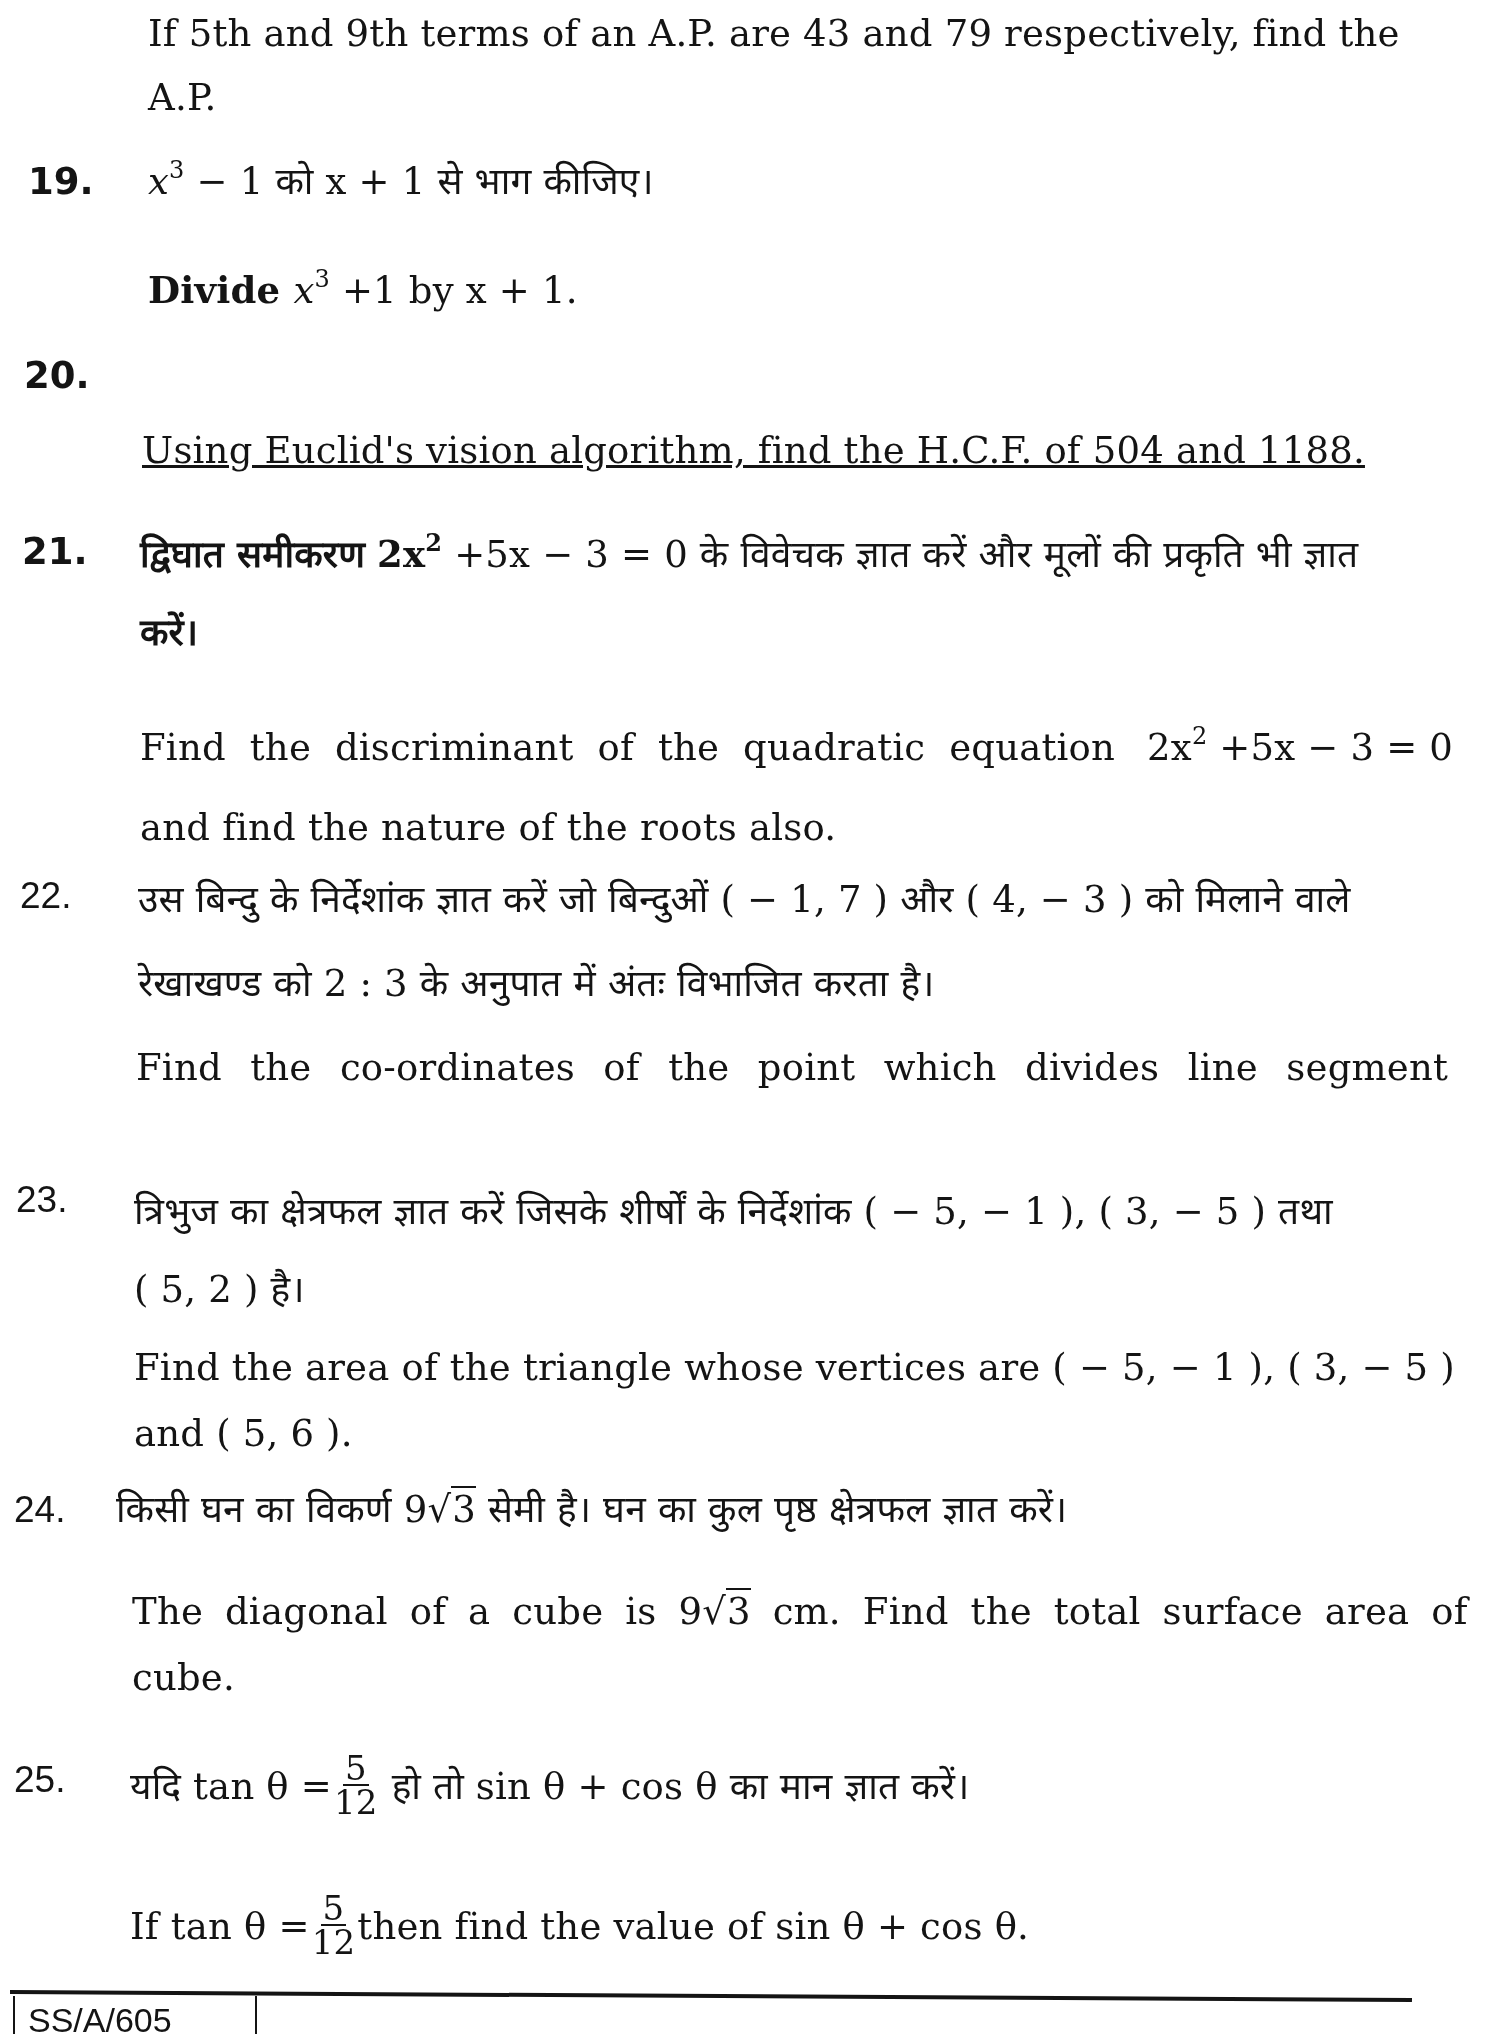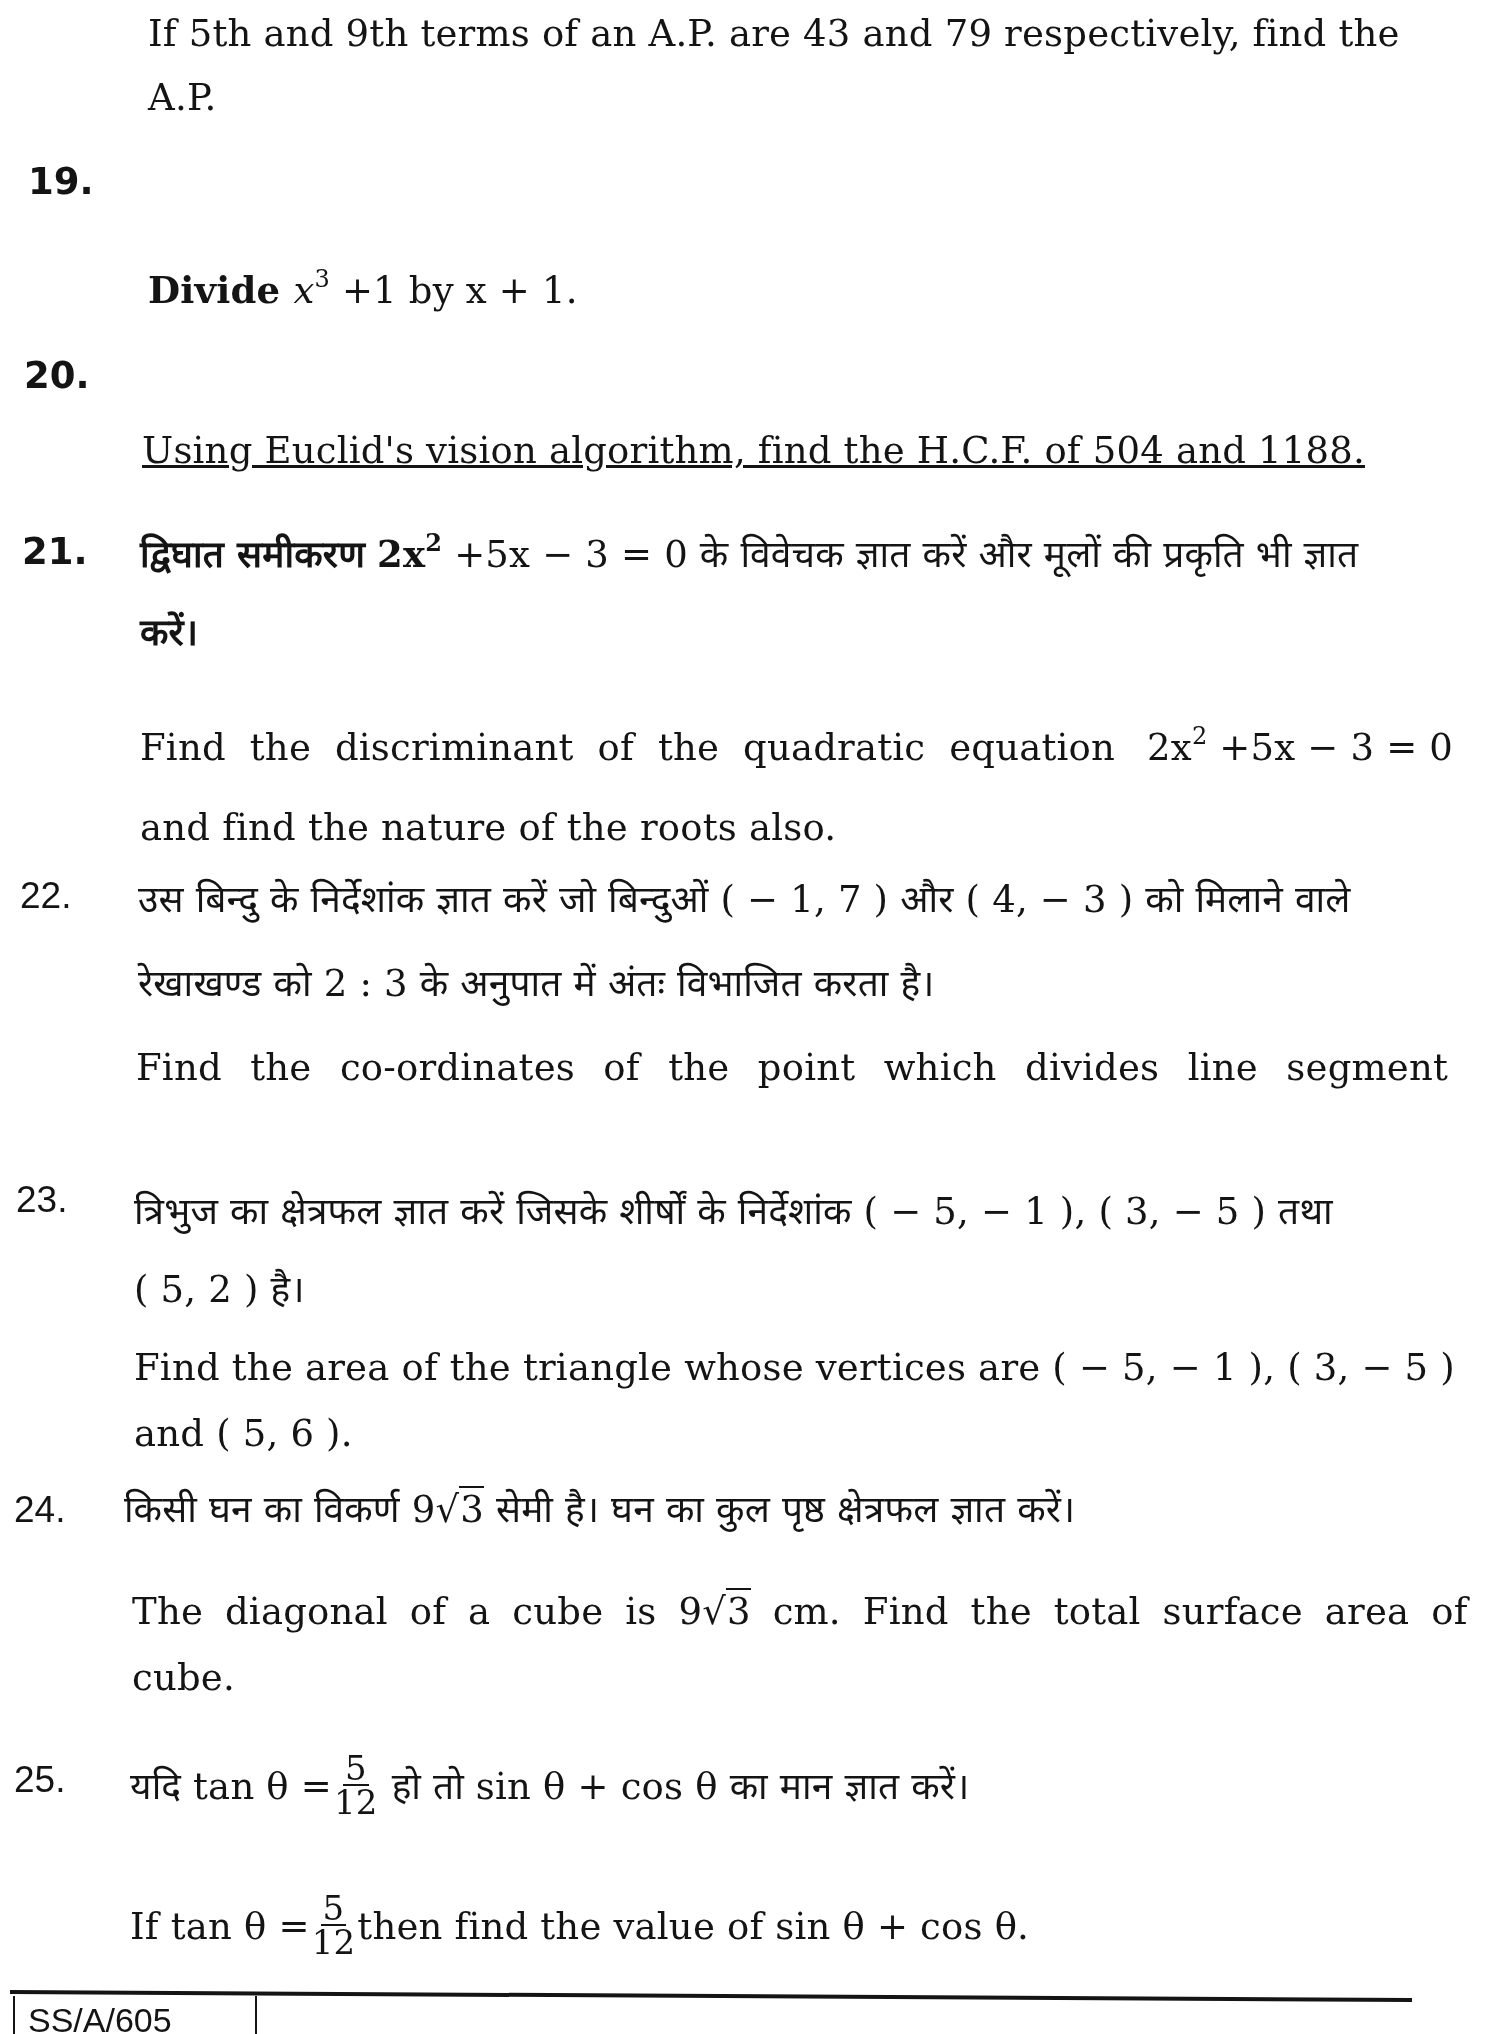--- a/index.html
+++ b/index.html
@@ -46,20 +46,23 @@
 </style>
 </head>
 <body>
 
 <div class="page">
 
   <div class="line" style="left:148px; top:12px; width:1338px;">If 5th and 9th terms of an A.P. are 43 and 79 respectively, find the</div>
   <div class="line" style="left:148px; top:76px;">A.P.</div>
 
   <div class="num bold" style="left:28px; top:160px;">19.</div>
+  <div class="line" style="left:148px; top:160px;">
+    <i>x</i><sup>3</sup><span> − 1 को x + 1 से भाग कीजिए।</span>
+  </div>
   <div class="line" style="left:148px; top:268px;">
     <span class="bold">Divide </span><i>x</i><sup>3</sup><span> +1 by x + 1.</span>
   </div>
 
   <div class="num bold" style="left:24px; top:354px;">20.</div>
   <div class="line" style="left:142px; top:429px;text-decoration:underline;">Using Euclid's vision algorithm, find the H.C.F. of 504 and 1188.</div>
 
   <div class="num bold" style="left:22px; top:530px;">21.</div>
   <div class="line" style="left:140px; top:532px;">
     <span class="bold">द्विघात समीकरण</span>
@@ -77,21 +80,21 @@
   <div class="line" style="left:138px; top:962px;">रेखाखण्ड को 2 : 3 के अनुपात में अंतः विभाजित करता है।</div>
   <div class="line justify" style="left:136px; top:1046px; width:1312px;">Find the co-ordinates of the point which divides line segment</div>
 
   <div class="num" style="left:16px; top:1178px;">23.</div>
   <div class="line" style="left:134px; top:1190px;">त्रिभुज का क्षेत्रफल ज्ञात करें जिसके शीर्षों के निर्देशांक ( − 5, − 1 ), ( 3, − 5 ) तथा</div>
   <div class="line" style="left:134px; top:1268px;">( 5, 2 ) है।</div>
   <div class="line" style="left:134px; top:1346px;">Find the area of the triangle whose vertices are ( − 5, − 1 ), ( 3, − 5 )</div>
   <div class="line" style="left:134px; top:1412px;">and ( 5, 6 ).</div>
 
   <div class="num" style="left:14px; top:1488px;">24.</div>
-  <div class="line" style="left:124px; top:1488px;">
+  <div class="line" style="left:116px; top:1488px;">
     <span>किसी घन का विकर्ण 9</span><span class="sqrt">√<span class="bar">3</span></span><span> सेमी है। घन का कुल पृष्ठ क्षेत्रफल ज्ञात करें।</span>
   </div>
   <div class="line" style="left:132px; top:1590px; width:1300px;">
     <span style="word-spacing:10px;">The diagonal of a cube is 9</span><span class="sqrt">√<span class="bar">3</span></span><span style="word-spacing:10px;"> cm. Find the total surface area of</span>
   </div>
   <div class="line" style="left:132px; top:1656px;">cube.</div>
 
   <div class="num" style="left:14px; top:1758px;">25.</div>
   <div class="line" style="left:130px; top:1756px;">
     <span>यदि tan θ =</span><span class="frac">

